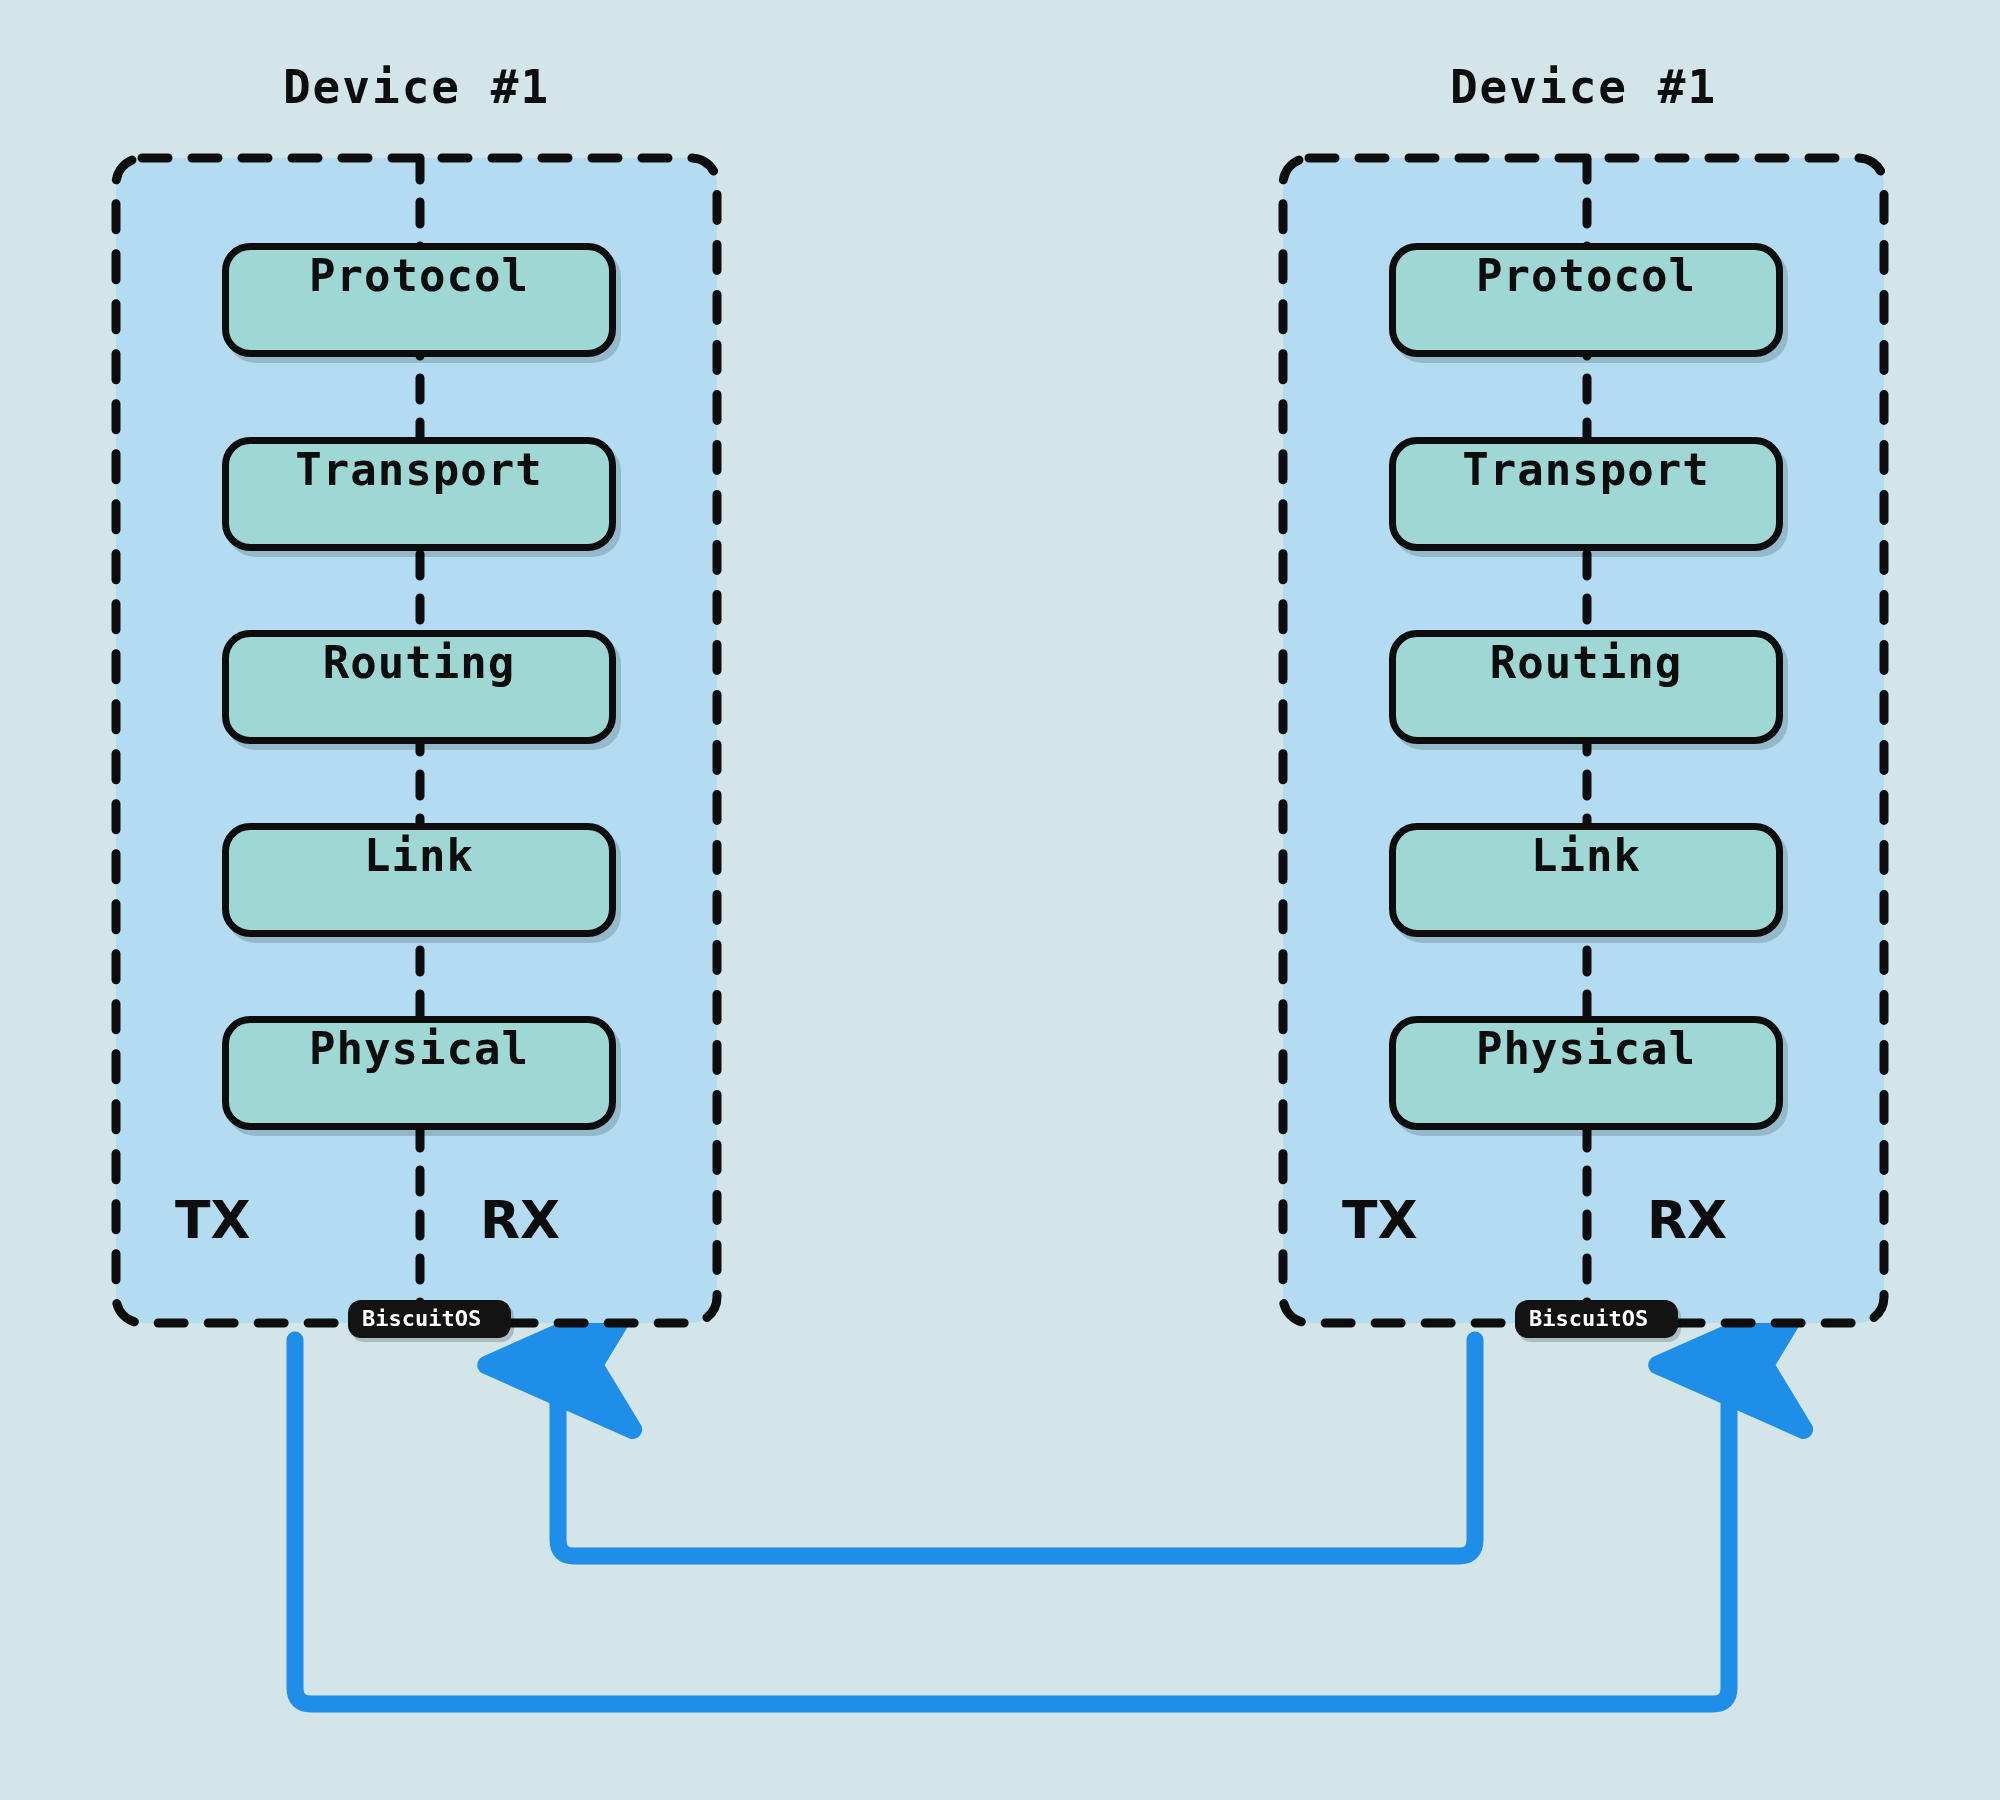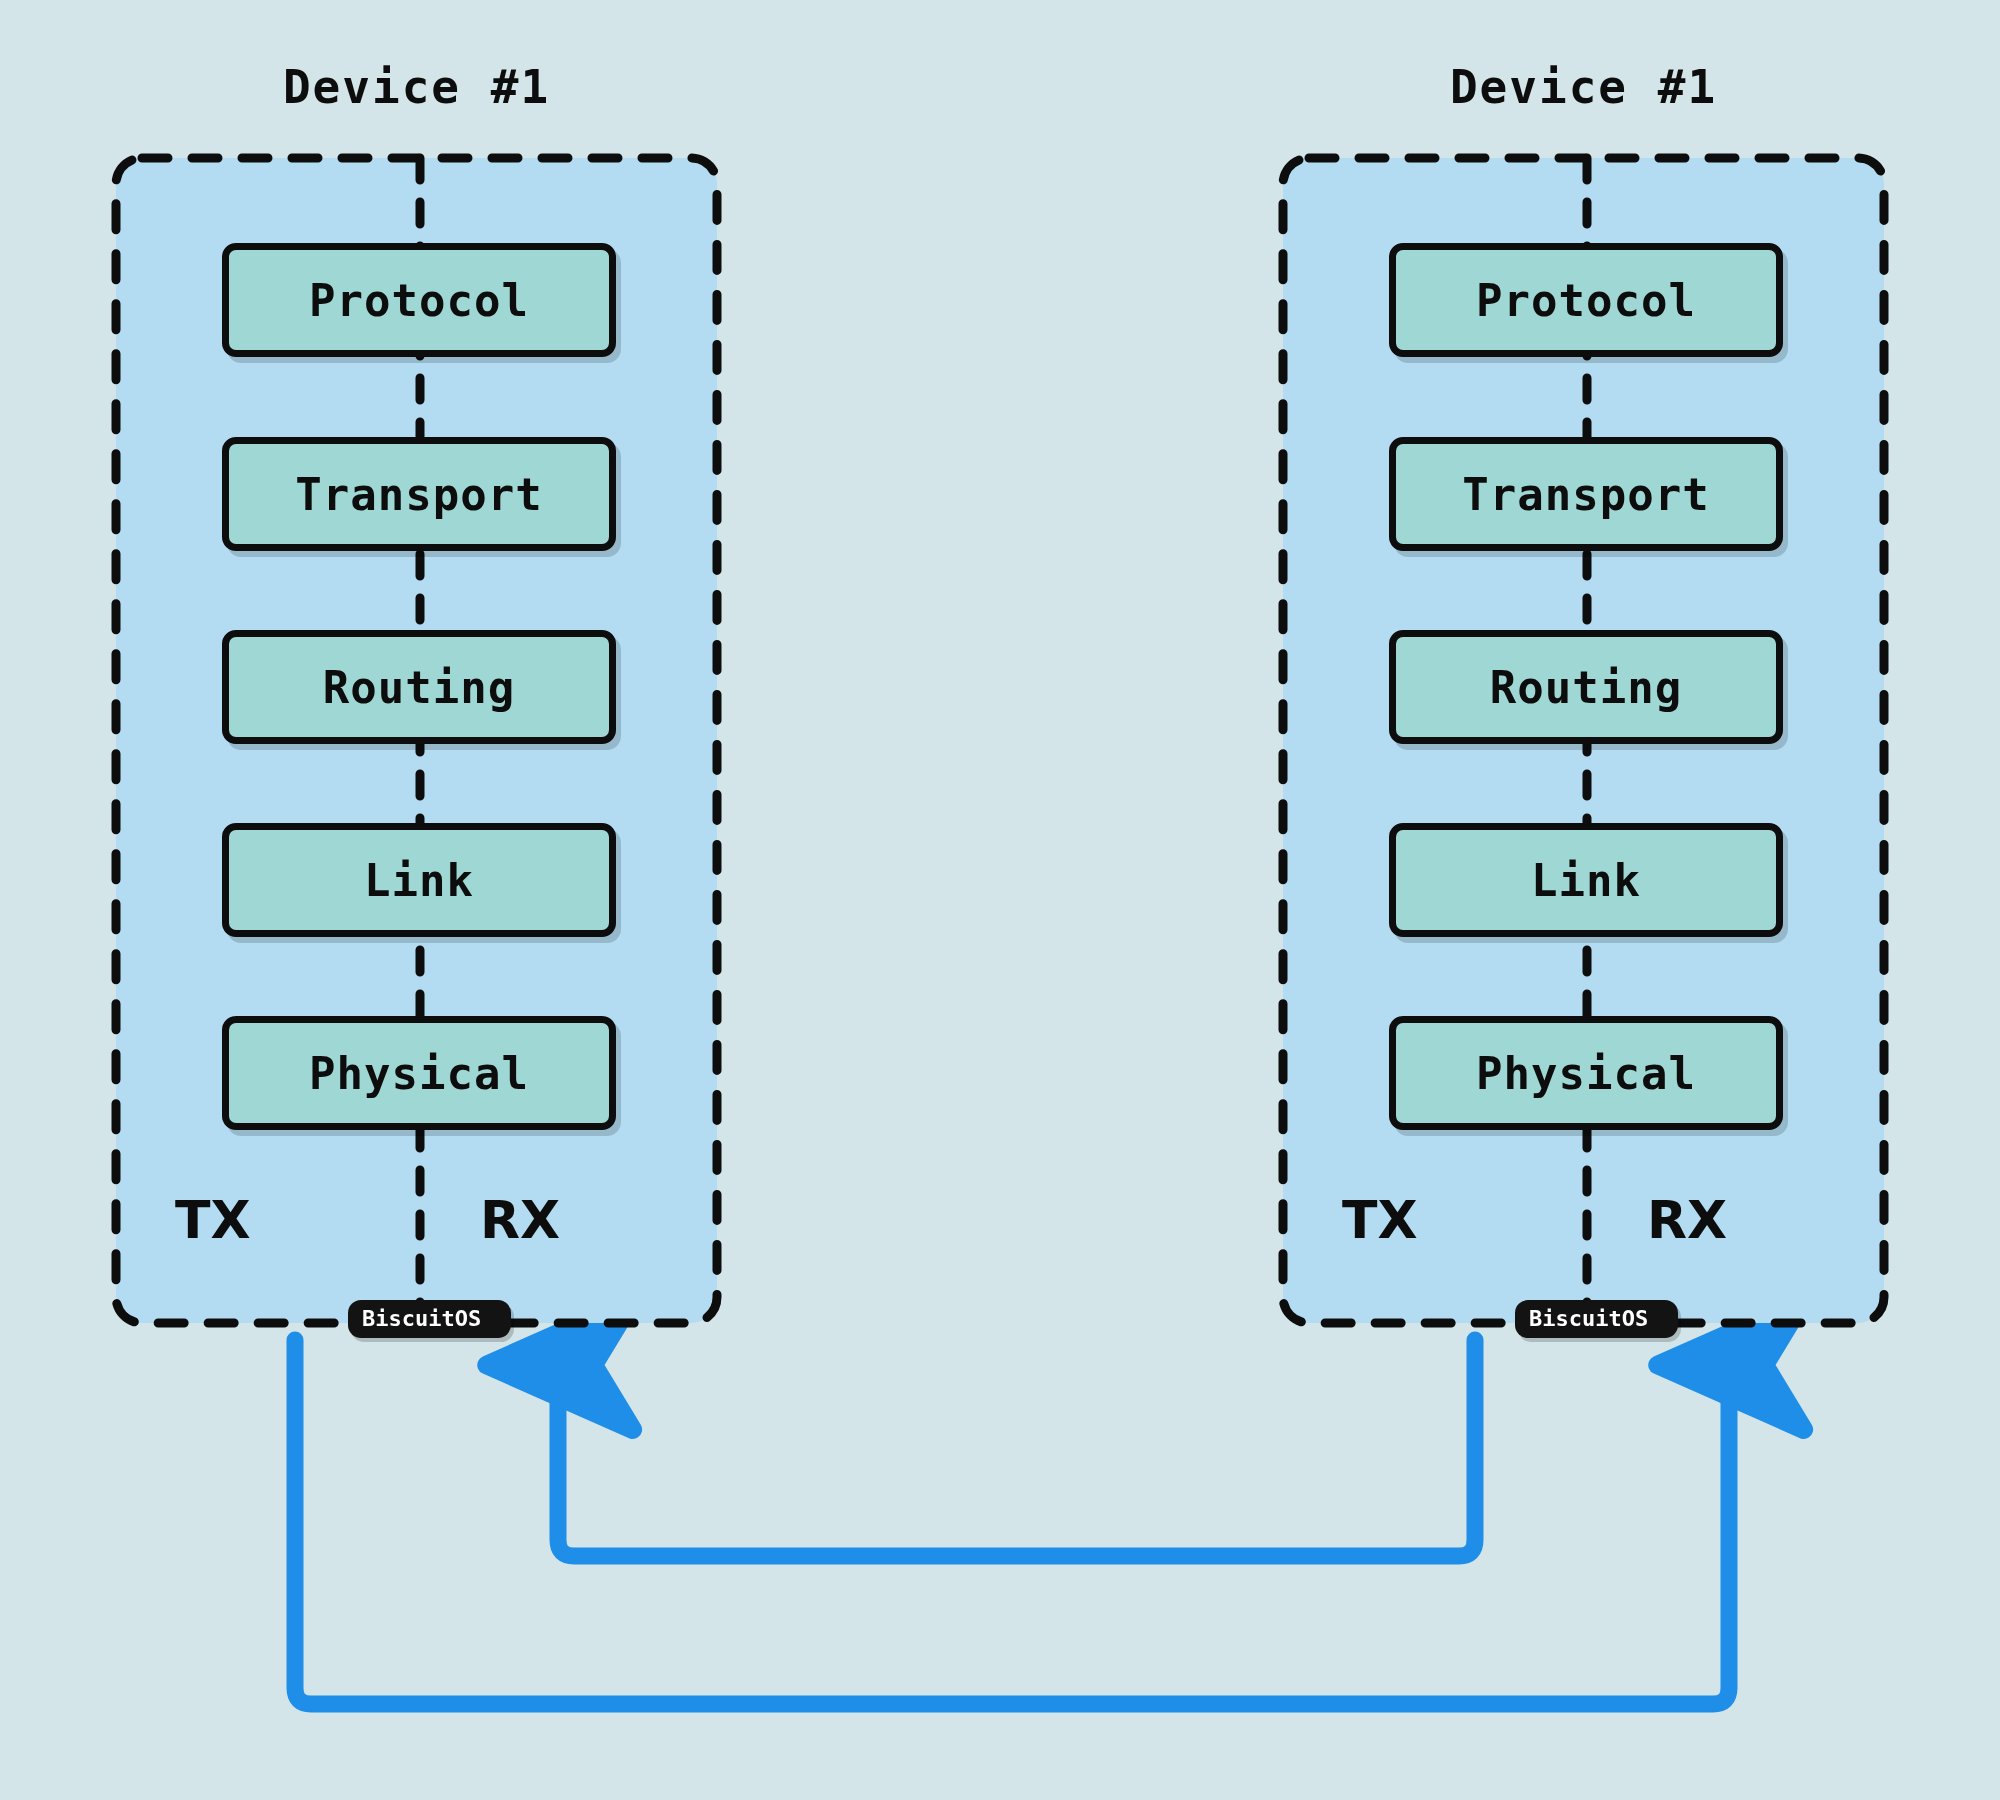--- a/index.html
+++ b/index.html
@@ -29,24 +29,23 @@
     font-size: 46px;
     color: #0d0d0d;
     letter-spacing: 2px;
     white-space: nowrap;
     text-align: center;
   }
   .layer-box {
     position: absolute;
     background: #9ed7d3;
     border: 7px solid #0d0d0d;
-    border-radius: 14px;
+    border-radius: 28px;
     box-sizing: border-box;
     display: flex;
-    align-items: center;
     justify-content: center;
     box-shadow: 5px 6px 0 rgba(0,0,0,0.16);
   }
   .layer-box span {
     font-family: "DejaVu Sans Mono", monospace;
     font-weight: bold;
     font-size: 44px;
     color: #0d0d0d;
     letter-spacing: 1px;
     white-space: nowrap;

